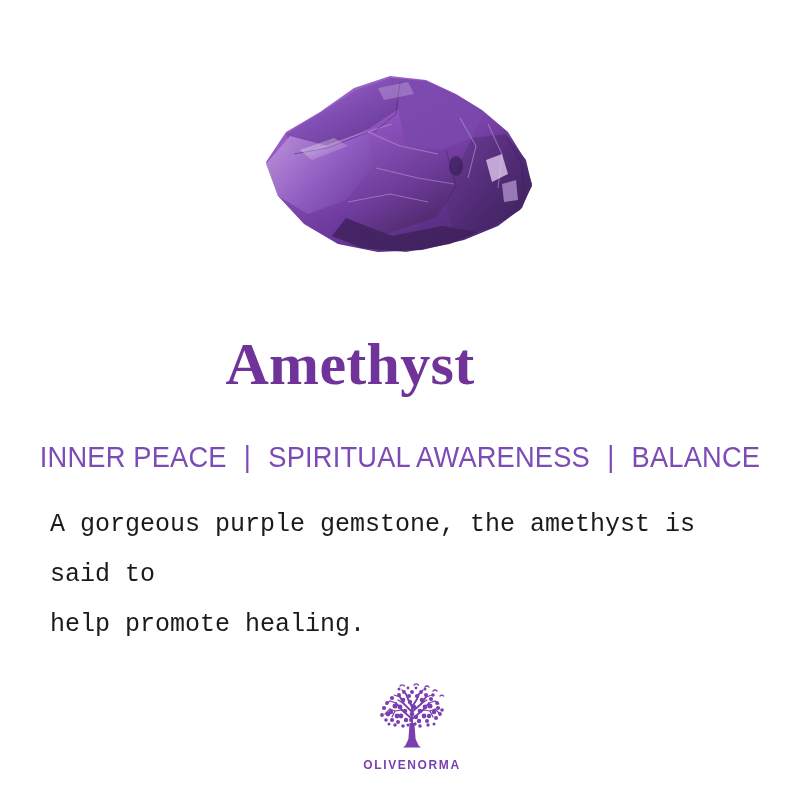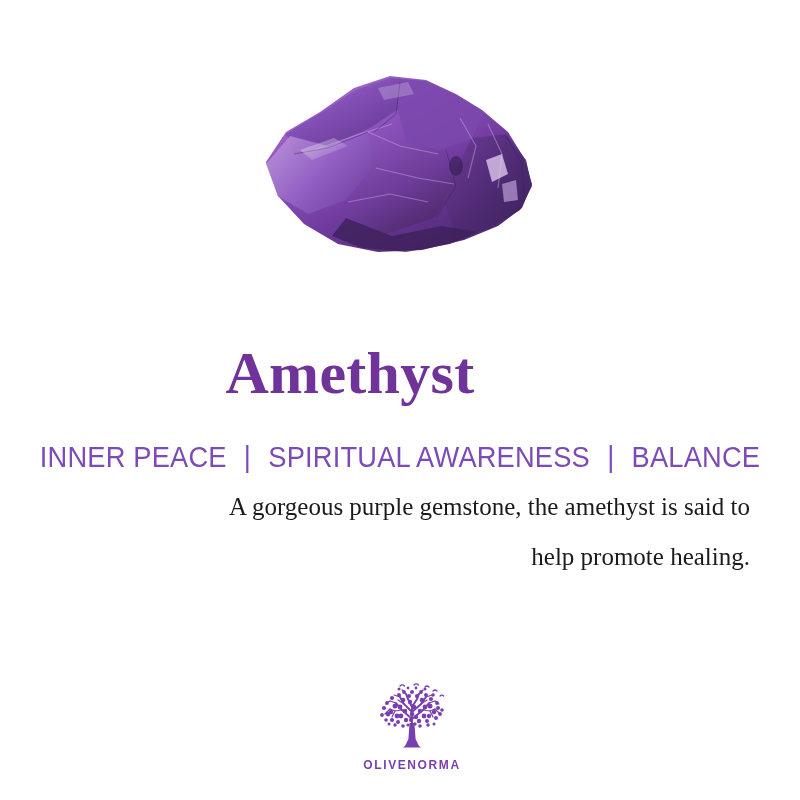--- a/index.html
+++ b/index.html
@@ -41,21 +41,21 @@
 
   .stone-svg {
     display: block;
     width: 300px;
     height: 212px;
   }
 
   
   .title {
     position: absolute;
-    top: 340px;
+    top: 331px;
     left: 0;
     width: 700px;
     text-align: center;
     font-family: "Liberation Serif", "DejaVu Serif", serif;
     font-size: 60px;
     font-weight: 700;
     line-height: 1.1;
     color: #6f3399;
     letter-spacing: 0.3px;
   }
@@ -81,25 +81,25 @@
 
   .subtitle .sep {
     display: inline;
     padding: 0 10px;
     color: #7d4bb5;
   }
 
   
   .desc {
     position: absolute;
-    top: 482px;
+    top: 500px;
     left: 50px;
     width: 700px;
-    text-align: right;
-    font-family: Liberation Serif, serif;
+    text-align: left;
+    font-family: Liberation Mono, monospace;
     font-size: 25px;
     line-height: 50px;
     color: #1b1b1b;
   }
 
   .desc .line { display: block; }
 
   
   .logo {
     position: absolute;

